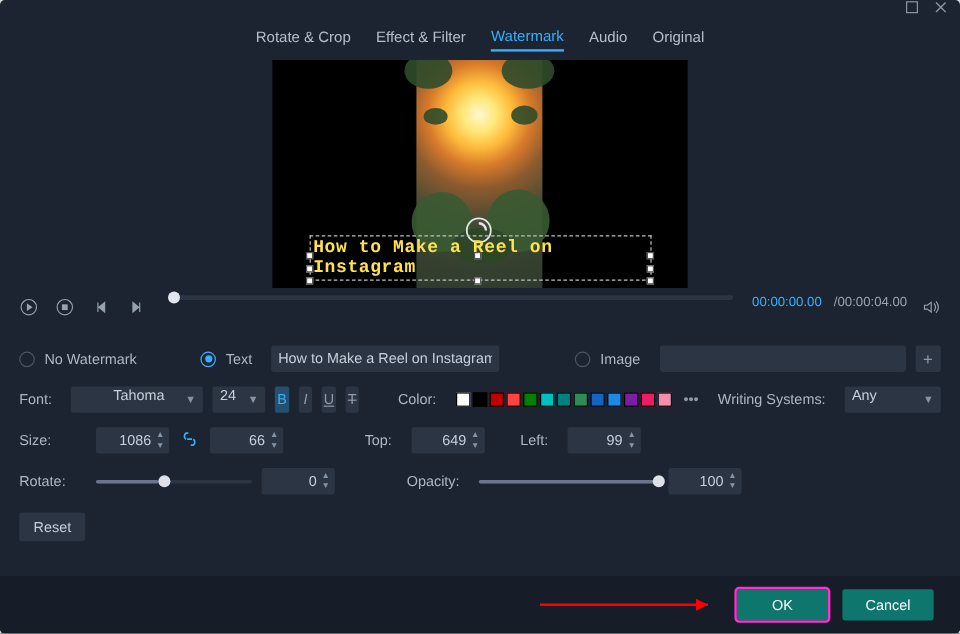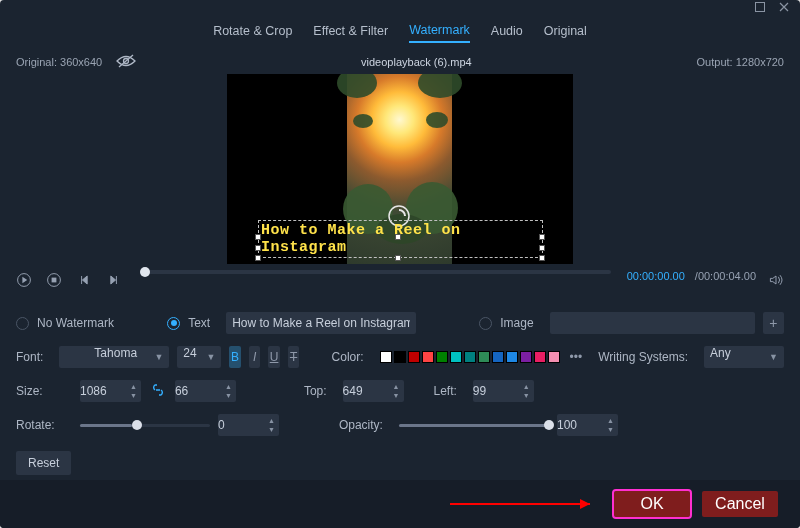--- a/index.html
+++ b/index.html
@@ -33,31 +33,31 @@
   .radio.checked { border-color:#34b0ff; }
   .radio.checked::after { content:""; width:6px; height:6px; border-radius:50%; background:#34b0ff; }
   .label-sm { margin-right:8px; white-space:nowrap; }
   .input-dk { background:#2b3544; border:none; color:#c7cfdb; font-size:12px; height:22px; padding:0 6px; border-radius:2px; }
   .select-dk { background:#2b3544; color:#c7cfdb; border:none; height:22px; font-size:12px; padding:0 18px 0 6px; border-radius:2px; position:relative; }
   .select-wrap { position:relative; display:inline-block; }
   .select-wrap .caret { position:absolute; right:6px; top:50%; transform:translateY(-50%); color:#8893a4; pointer-events:none; font-size:9px; }
   .font-btn { width:24px; height:22px; background:#2b3544; display:flex; align-items:center; justify-content:center; color:#8f99aa; font-size:12px; border-radius:2px; }
   .font-btn.active { background:#25506e; color:#34b0ff; }
   .spin { display:flex; align-items:center; background:#2b3544; border-radius:2px; height:22px; }
-  .spin input { background:transparent; border:none; color:#c7cfdb; font-size:12px; width:46px; text-align:left; outline:none; }
+  .spin input { background:transparent; border:none; color:#c7cfdb; font-size:12px; width:46px; text-align:right; outline:none; }
   .spin .arrows { display:flex; flex-direction:column; font-size:7px; color:#8893a4; padding:0 4px; line-height:1; gap:2px; }
   .link-icon { color:#34b0ff; margin:0 2px; }
   .slider { flex:1; height:3px; background:#2b3544; border-radius:2px; position:relative; max-width:130px; }
   .slider .fill { position:absolute; left:0; top:0; height:3px; background:#6b768a; border-radius:2px; }
   .slider .knob { position:absolute; top:-3.5px; width:10px; height:10px; border-radius:50%; background:#dbe0e9; }
   .swatch { width:12px; height:12px; border:1px solid #000; }
   .plus-box { width:22px; height:22px; background:#2b3544; display:flex; align-items:center; justify-content:center; font-size:14px; color:#8f99aa; border-radius:2px; }
   .btn-flat { height:24px; padding:0 12px; background:#2b3544; color:#c7cfdb; border:none; font-size:12px; border-radius:2px; }
   .footer { position:absolute; bottom:0; left:0; right:0; height:48px; background:#161d28; display:flex; align-items:center; justify-content:flex-end; padding:0 22px; gap:12px; }
-  .btn-primary { width:76px; height:26px; background:#7f1d1d; color:#fff; border:none; font-size:16px; border-radius:2px; }
+  .btn-primary { width:76px; height:26px; background:#0f766e; color:#fff; border:none; font-size:12px; border-radius:2px; }
   .btn-primary.ok { outline: 2px solid #ff2fd0; outline-offset: 0; }
   .arrow-anno { position:absolute; bottom:14px; right:200px; width:150px; height:20px; pointer-events:none; }
 </style>
 </head>
 <body>
 
 <div class="window">
 
   <div class="titlebar">
     <span><svg viewBox="0 0 12 12">
@@ -69,32 +69,20 @@
   </div>
 
   <div class="tabs">
     <div class="tab">Rotate &amp; Crop</div>
     <div class="tab">Effect &amp; Filter</div>
     <div class="tab active">Watermark</div>
     <div class="tab">Audio</div>
     <div class="tab">Original</div>
   </div>
 
-  <div class="info-bar">
-    <span>Original: 360x640</span>
-    <span class="hide-icon">
-      <svg width="20" height="14" viewBox="0 0 20 14">
-          <path d="M1 7 Q10 -2 19 7 Q10 16 1 7 Z" fill="none" stroke="#aeb7c5" stroke-width="1.3"></path>
-          <circle cx="10" cy="7" r="2.5" fill="none" stroke="#aeb7c5" stroke-width="1.3"></circle>
-          <line x1="3" y1="13" x2="17" y2="1" stroke="#aeb7c5" stroke-width="1.3"></line>
-        </svg>
-    </span>
-    <span class="center">videoplayback (6).mp4</span>
-    <span>Output: 1280x720</span>
-  </div>
 
   <div class="preview">
     <div class="preview-frame">
       <div class="sky"></div>
       <div class="leaves">
         <div class="leaf" style="left:-10px;top:-6px;width:40px;height:30px;"></div>
         <div class="leaf" style="right:-10px;top:-6px;width:44px;height:30px;"></div>
         <div class="leaf" style="left:6px;top:40px;width:20px;height:14px;"></div>
         <div class="leaf" style="right:4px;top:38px;width:22px;height:16px;"></div>
         <div class="leaf" style="left:-4px;bottom:30px;width:50px;height:50px;background:#3a5a32;"></div>

